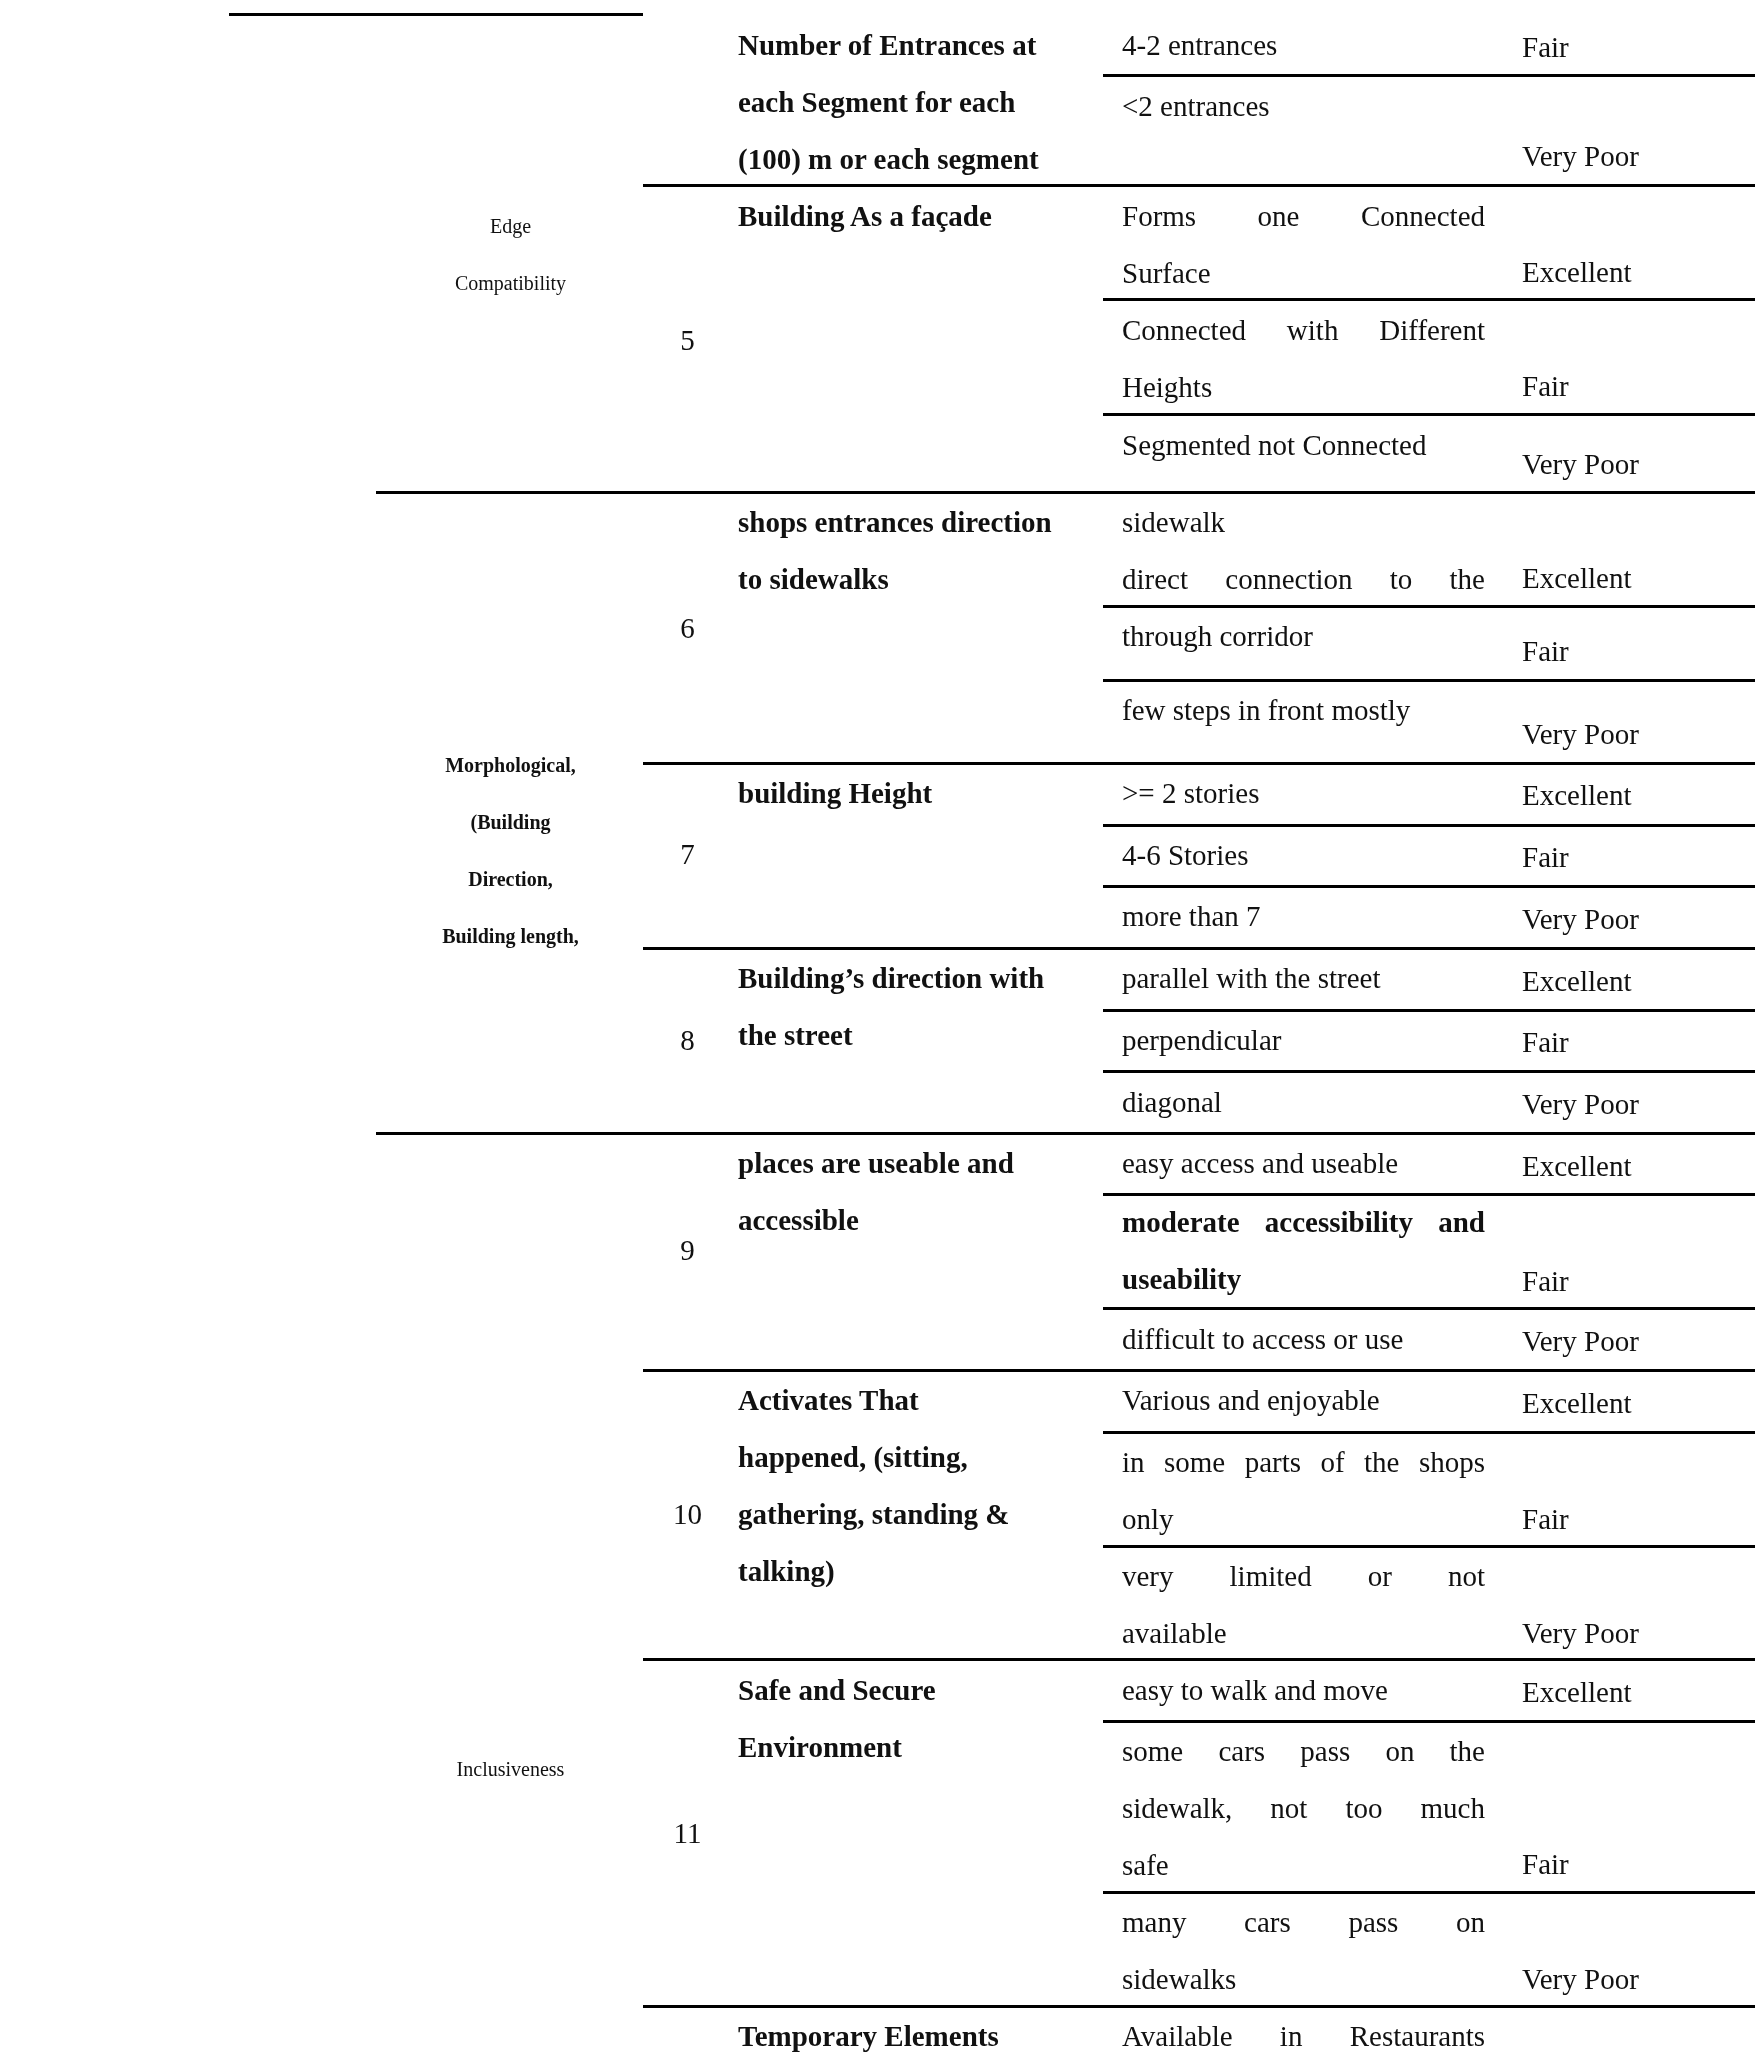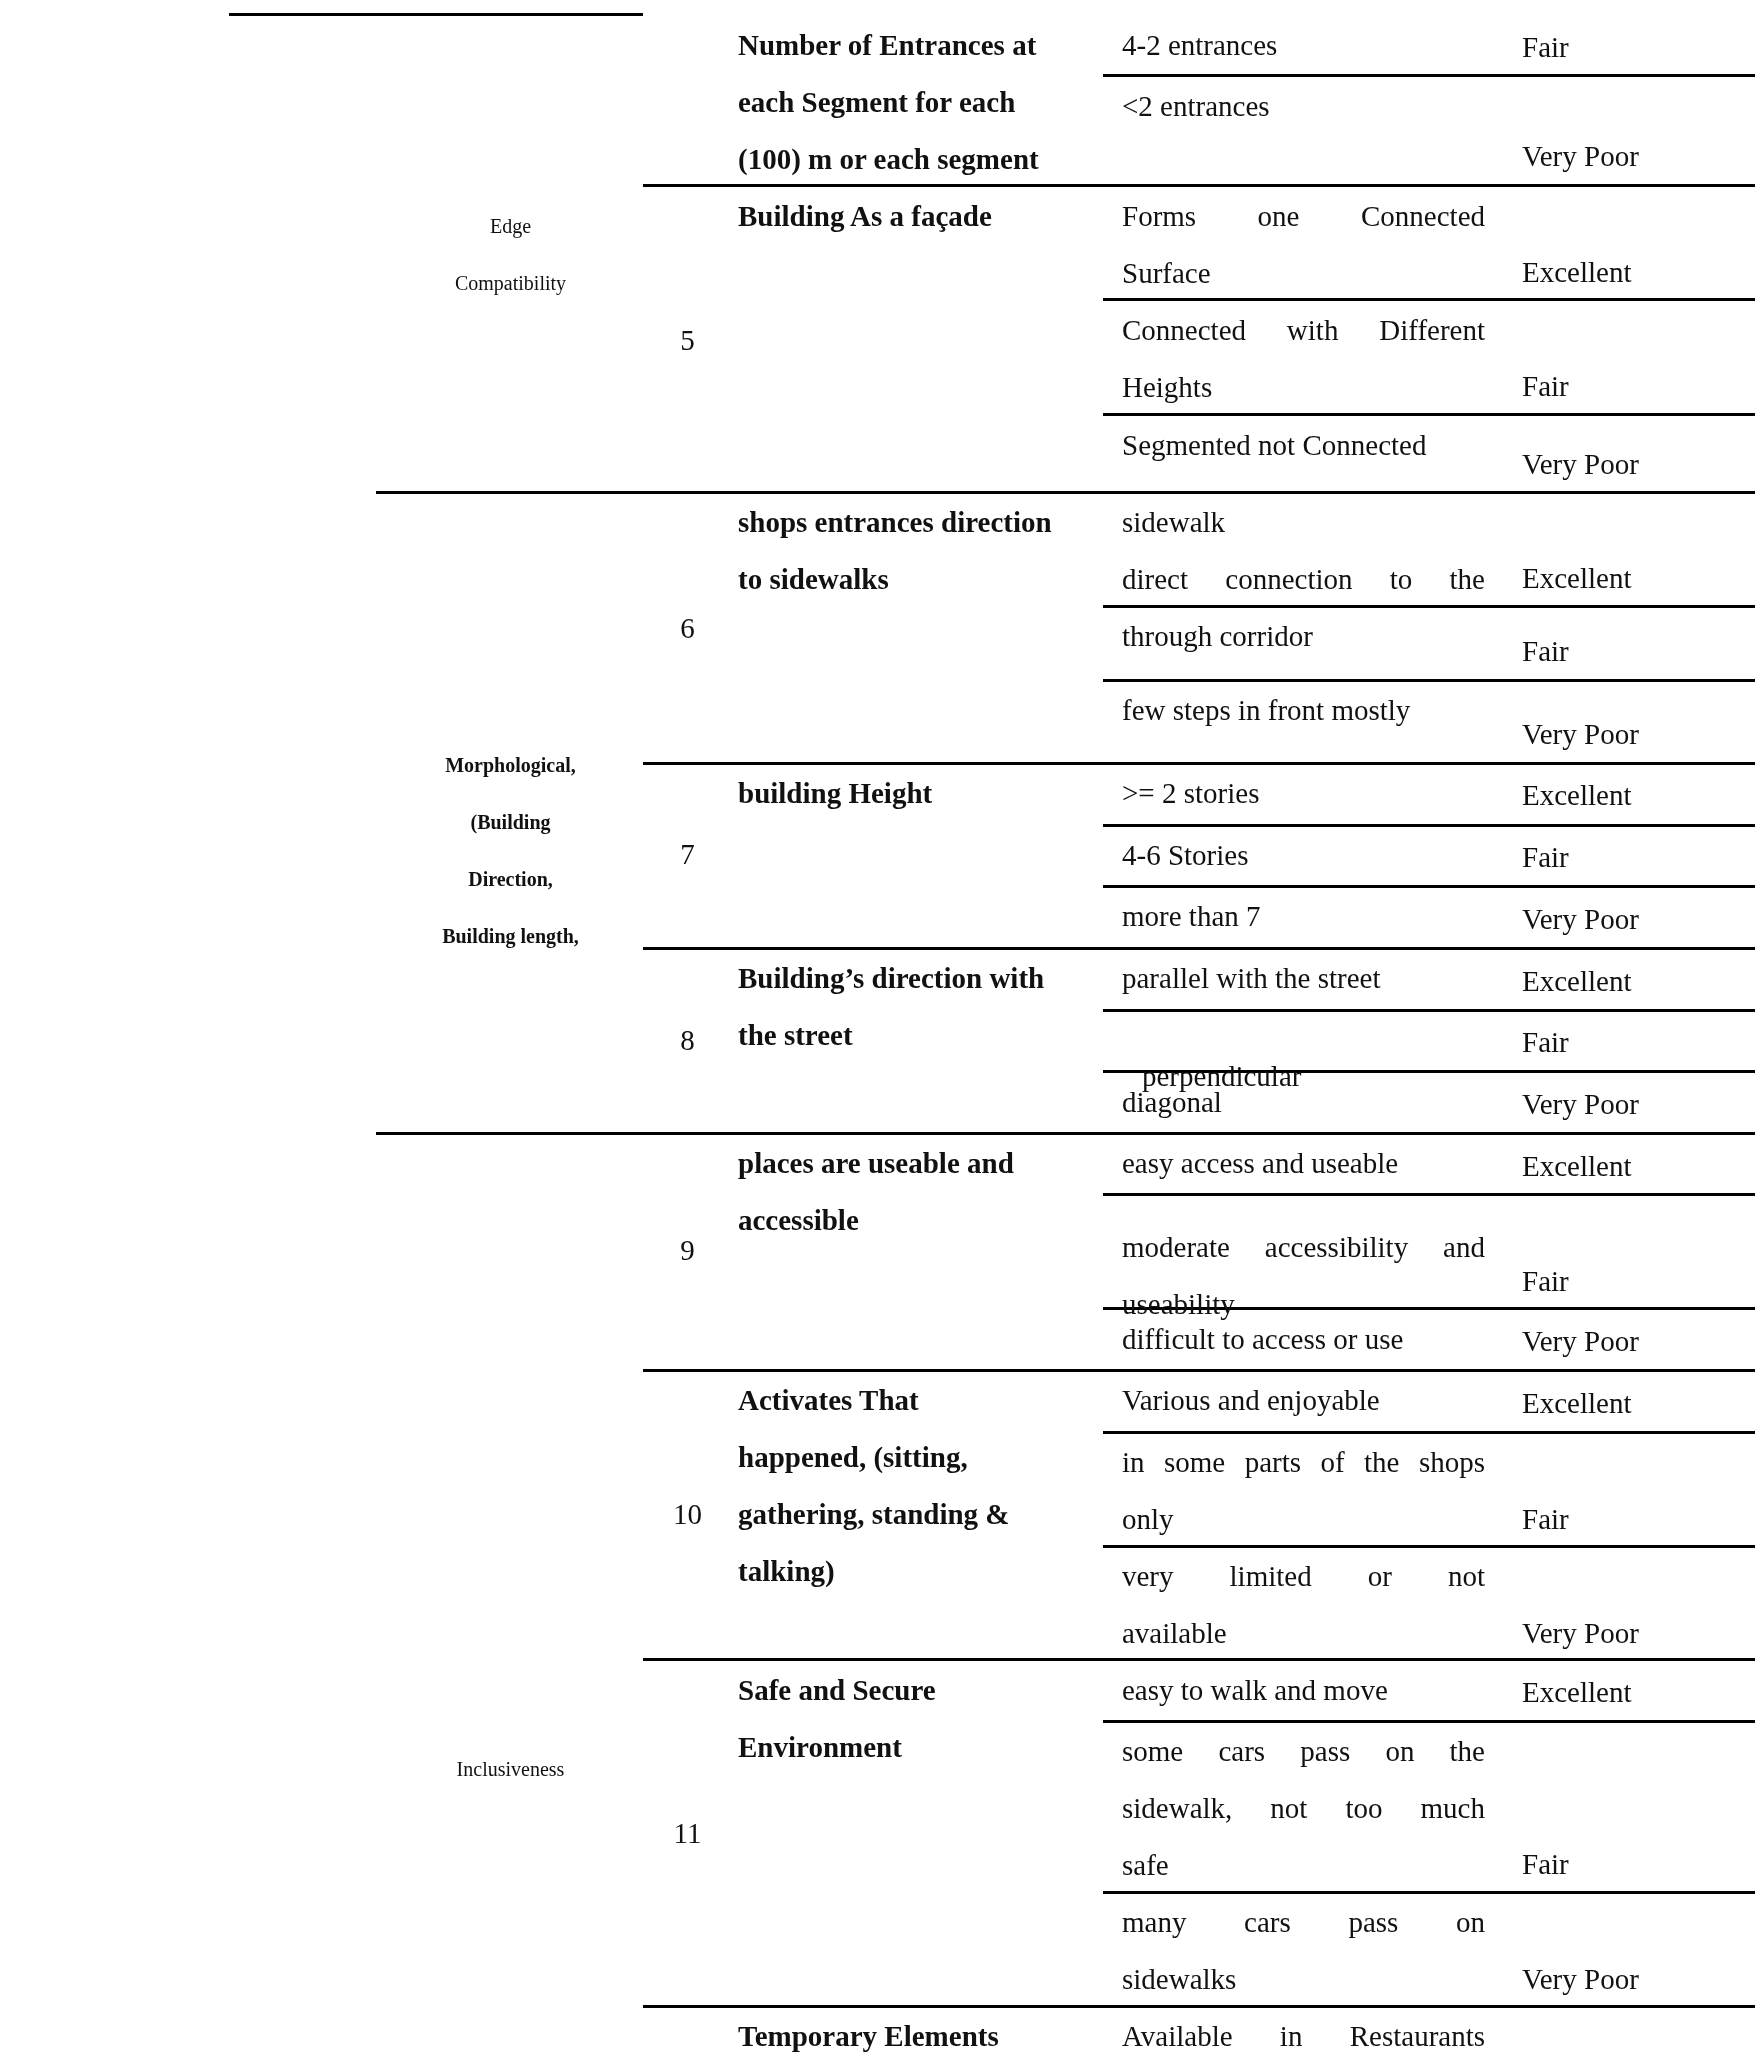--- a/index.html
+++ b/index.html
@@ -127,21 +127,21 @@
 
 <div class="num" style="top:1012px;">8</div>
 <div class="crit" style="top:950px;">
   <span class="line">Building’s direction with</span>
   <span class="line last">the street</span>
 </div>
 <div class="opt" style="top:950px;">
   <span class="line last">parallel with the street</span>
 </div>
 <div class="rate" style="top:953px;">Excellent</div>
-<div class="opt" style="top:1048px;margin-left:20px;">
+<div class="opt" style="top:1012px;">
   <span class="line last">perpendicular</span>
 </div>
 <div class="rate" style="top:1014px;">Fair</div>
 <div class="opt" style="top:1074px;">
   <span class="line last">diagonal</span>
 </div>
 <div class="rate" style="top:1076px;">Very Poor</div>
 
 <div class="cat" style="top:1741px;">
   <div>Inclusiveness</div>
@@ -149,21 +149,21 @@
 
 <div class="num" style="top:1222px;">9</div>
 <div class="crit" style="top:1135px;">
   <span class="line">places are useable and</span>
   <span class="line last">accessible</span>
 </div>
 <div class="opt" style="top:1135px;">
   <span class="line last">easy access and useable</span>
 </div>
 <div class="rate" style="top:1138px;">Excellent</div>
-<div class="opt" style="top:1219px;">
+<div class="opt" style="top:1194px;font-weight:bold;">
   <span class="line">moderate accessibility and</span>
   <span class="line last">useability</span>
 </div>
 <div class="rate" style="top:1253px;">Fair</div>
 <div class="opt" style="top:1311px;">
   <span class="line last">difficult to access or use</span>
 </div>
 <div class="rate" style="top:1313px;">Very Poor</div>
 
 <div class="num" style="top:1486px;">10</div>

